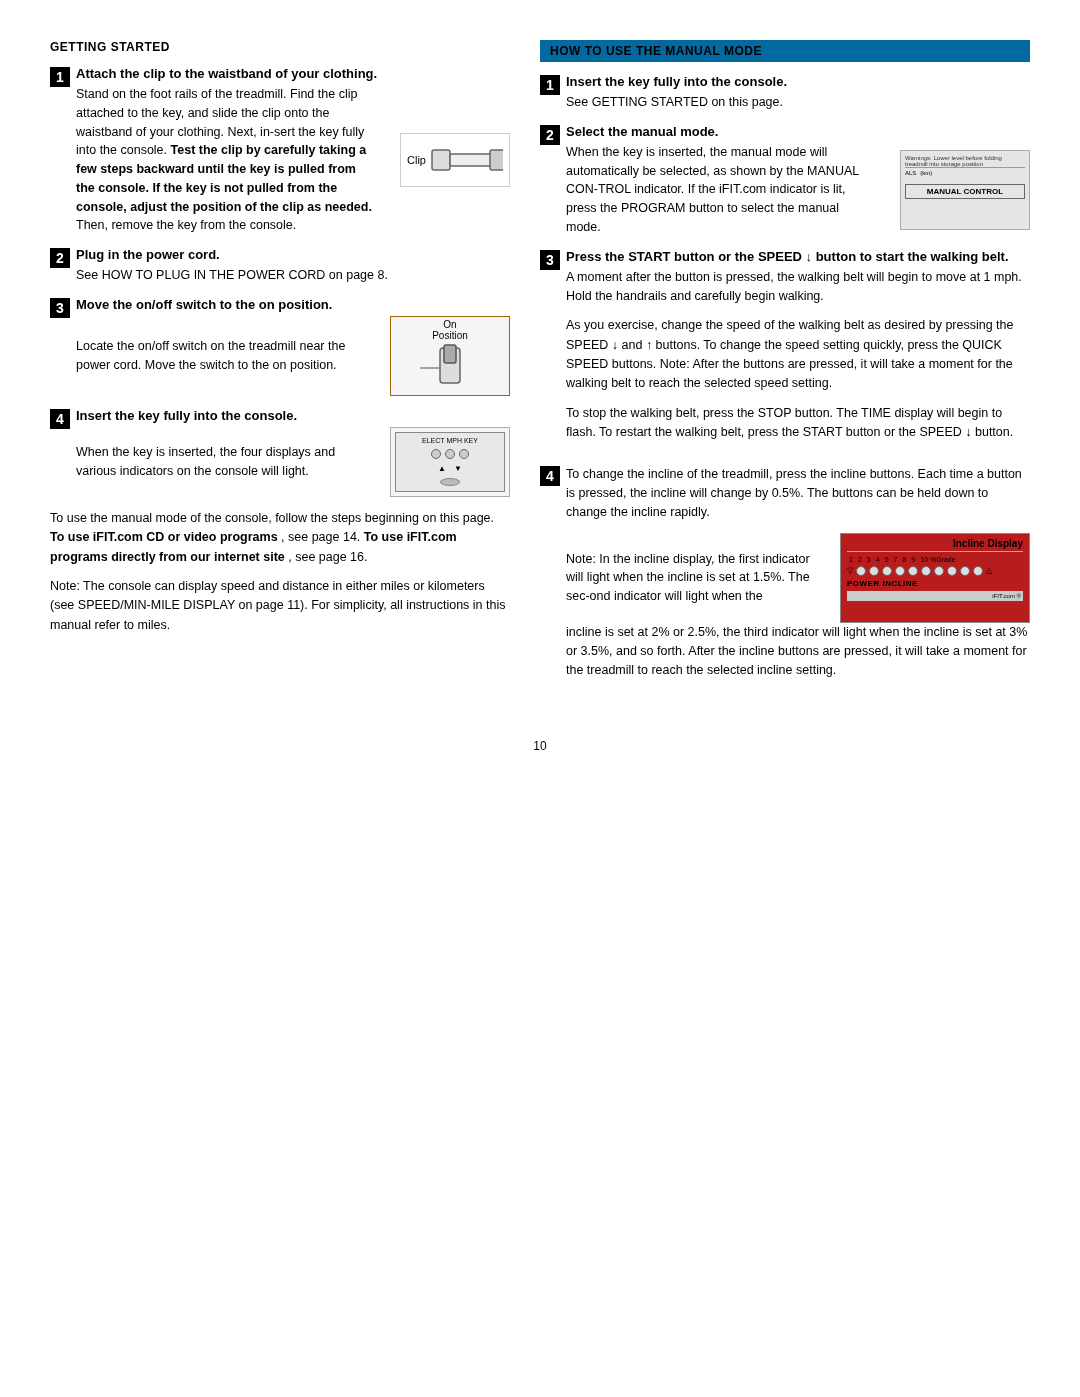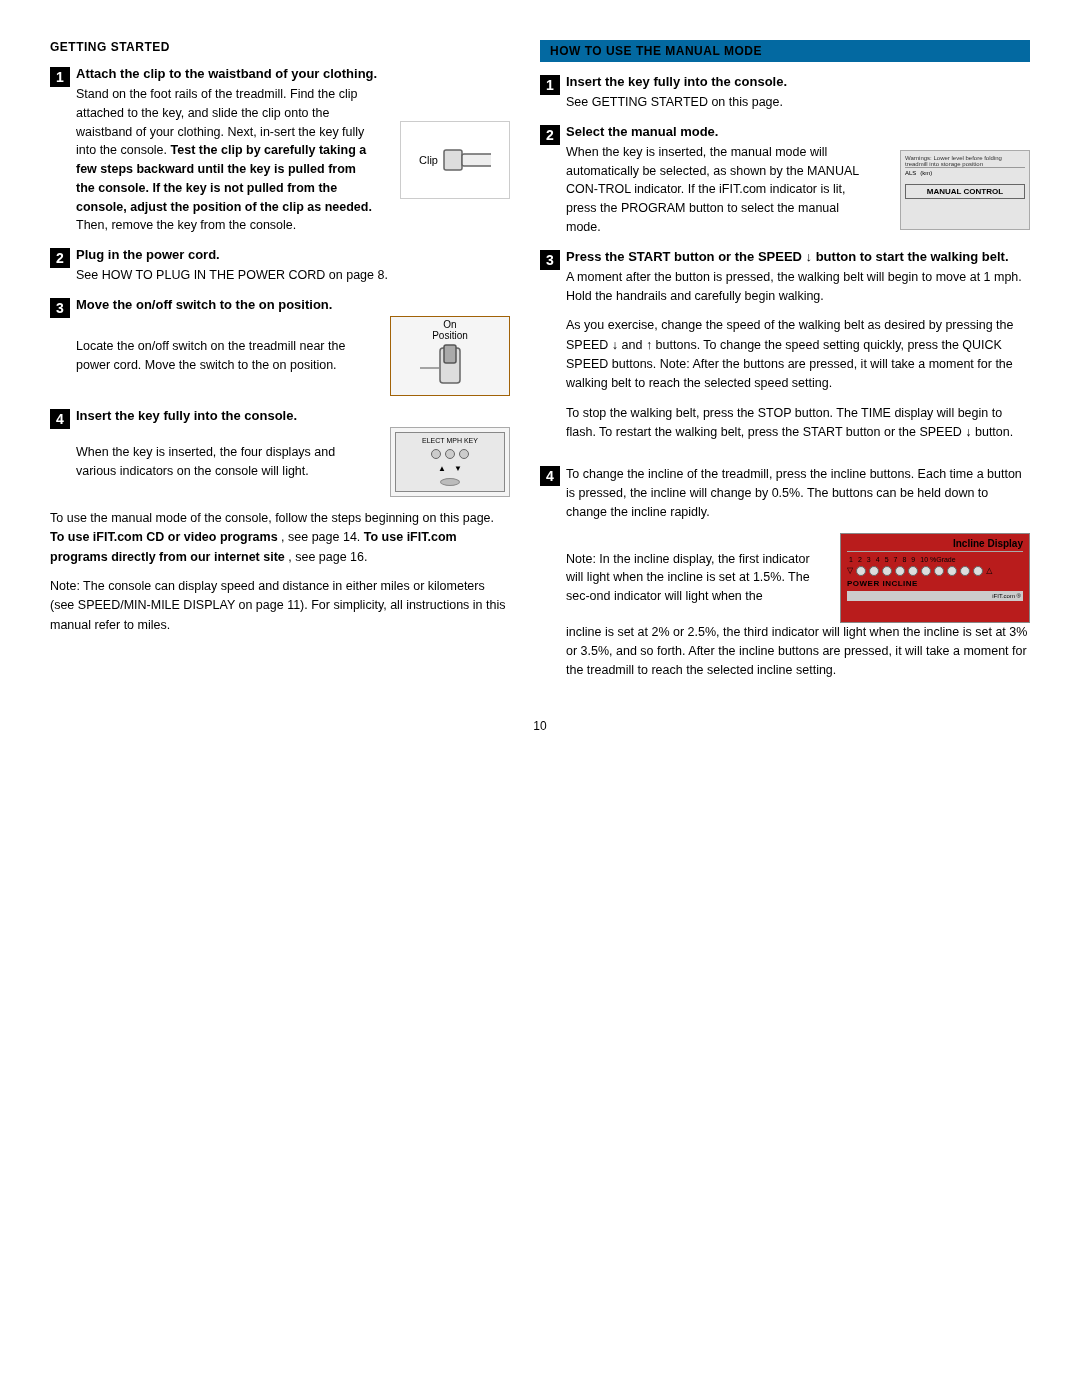--- a/index.html
+++ b/index.html
@@ -78,21 +78,21 @@
     }
     .step-text {
       flex: 1;
       font-size: 12.5px;
       line-height: 1.5;
     }
     .clip-image {
       width: 110px;
       flex-shrink: 0;
       border: 1px solid #ccc;
-      padding: 18px;
+      padding: 6px;
       text-align: center;
       font-size: 11px;
       background: #fff;
     }
     .clip-box {
       display: flex;
       align-items: center;
       gap: 4px;
     }
     .clip-label {
@@ -227,21 +227,21 @@
       height: 10px;
       background: #ccc;
       font-size: 6px;
       display: flex;
       align-items: center;
       justify-content: flex-end;
       padding-right: 2px;
     }
     .page-number {
       text-align: center;
-      margin-top: 16px;
+      margin-top: 36px;
       font-size: 12px;
     }
   </style>
 </head>
 <body>
 
 <div class="page-layout">
 
   <div class="left-col">
     <div class="section-heading">GETTING STARTED</div>

